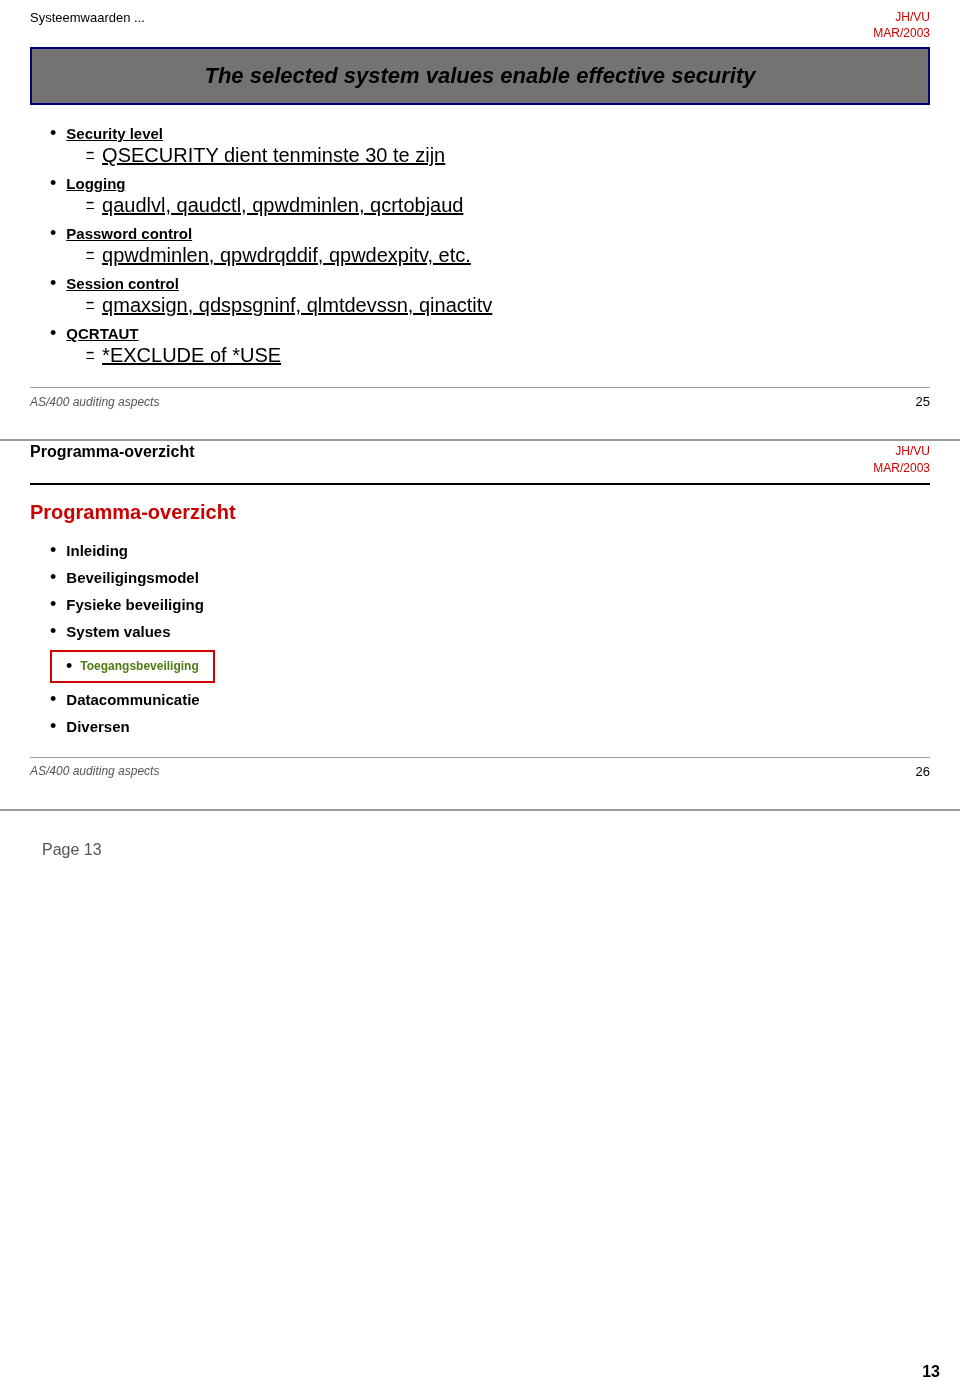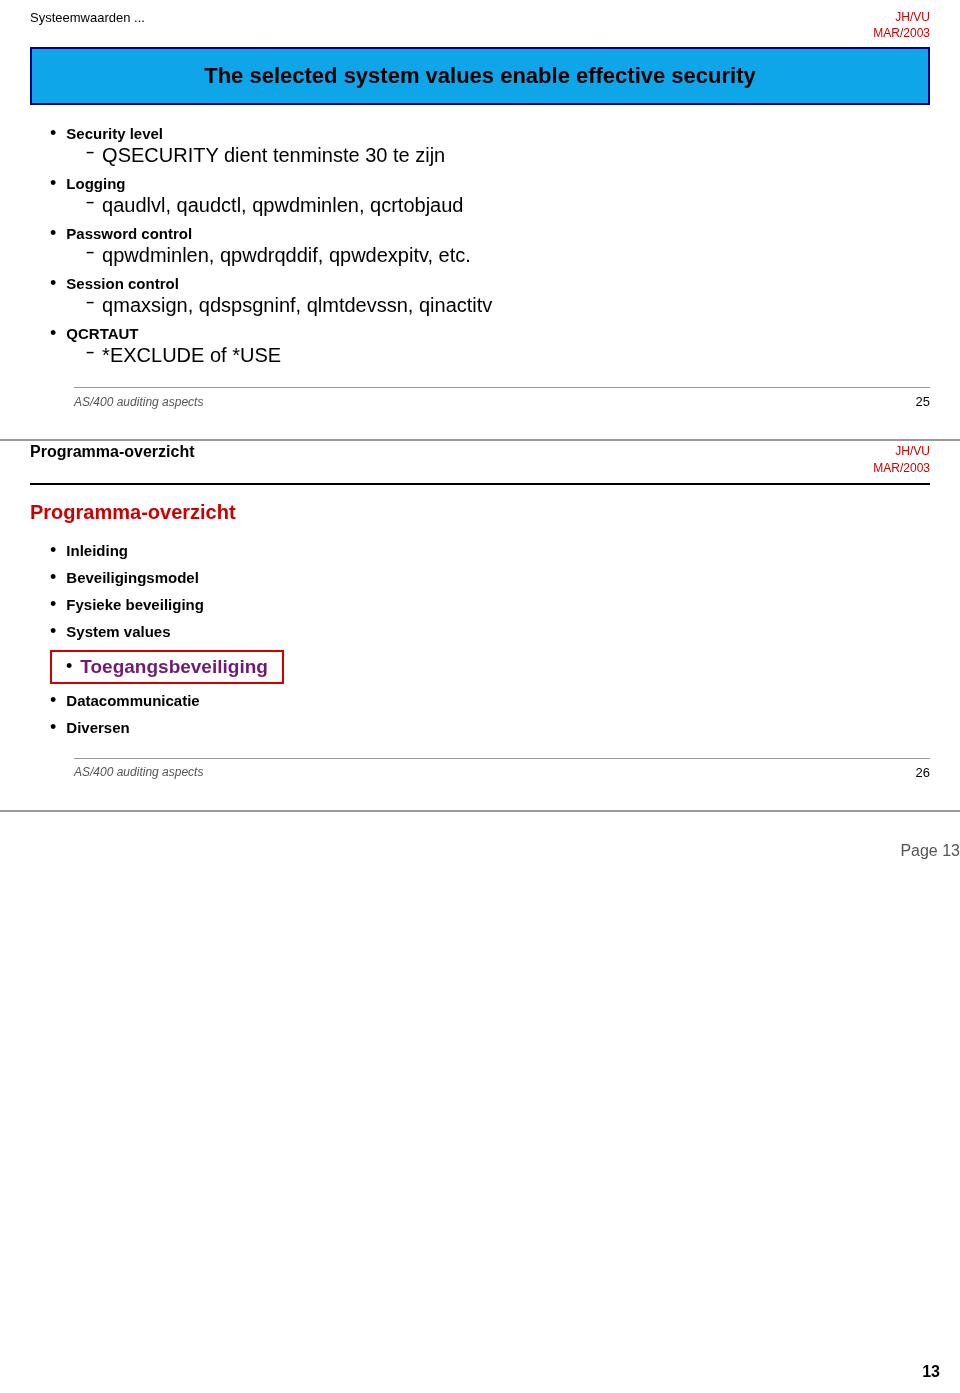--- a/index.html
+++ b/index.html
@@ -46,24 +46,25 @@
 
     .slide-id {
       font-size: 12px;
       color: #cc0000;
       text-align: right;
       line-height: 1.3;
     }
 
     .main-heading-box {
       border: 2px solid #000080;
-      background: #0ea5e9;
+      background: #737373;
       padding: 14px 20px;
       margin-bottom: 20px;
       margin-top: 4px;
+      font-style: italic;
     }
 
     .main-heading-box h1 {
       font-size: 22px;
       font-weight: bold;
       color: #000000;
       text-align: center;
     }
 
     .bullet-section {
@@ -78,20 +79,21 @@
 
     .bullet-dot {
       font-size: 18px;
       margin-right: 10px;
       margin-top: -2px;
       flex-shrink: 0;
     }
 
     .bullet-content {
       flex: 1;
+      text-decoration: underline;
     }
 
     .bullet-title {
       font-weight: bold;
       font-size: 15px;
     }
 
     .sub-bullet {
       display: flex;
       align-items: flex-start;
@@ -109,21 +111,20 @@
       font-size: 20px;
     }
 
     .slide-footer {
       display: flex;
       justify-content: space-between;
       align-items: center;
       margin-top: 20px;
       padding-top: 6px;
       border-top: 1px solid #999;
-      margin-left: 44px;
     }
 
     .footer-label {
       font-size: 12px;
       color: #555;
       font-style: italic;
     }
 
     .footer-page {
       font-size: 13px;
@@ -179,23 +180,24 @@
 
     .highlighted-bullet {
       border: 2px solid #cc0000;
       padding: 4px 10px;
       display: inline-flex;
       align-items: center;
     }
 
     
     .page-section {
-      text-align: right;
+      text-align: left;
       margin-top: 30px;
       padding-bottom: 10px;
+      margin-left: 42px;
     }
 
     .page-number-label {
       font-size: 16px;
       color: #555;
       display: block;
       margin-bottom: 4px;
     }
 
     .corner-number {
@@ -316,21 +318,21 @@
     </div>
 
     <div class="slide-2-bullet-item">
       <span class="bullet-dot">•</span>
       <span class="bullet-title">System values</span>
     </div>
 
     <div class="slide-2-bullet-item">
       <div class="highlighted-bullet" style="border: 2px solid rgb(204, 0, 0); padding: 4px 14px; display: inline-flex; align-items: center;">
           <span style="font-size: 18px; margin-right: 8px;">•</span>
-          <span style="font-size: 19px; font-weight: bold; color: #701a75;">Toegangsbeveiliging</span>
+          <span style="font-size: 12px; font-weight: bold; color: #4d7c0f;">Toegangsbeveiliging</span>
         </div>
     </div>
 
     <div class="slide-2-bullet-item">
       <span class="bullet-dot">•</span>
       <span class="bullet-title">Datacommunicatie</span>
     </div>
 
     <div class="slide-2-bullet-item">
       <span class="bullet-dot">•</span>

